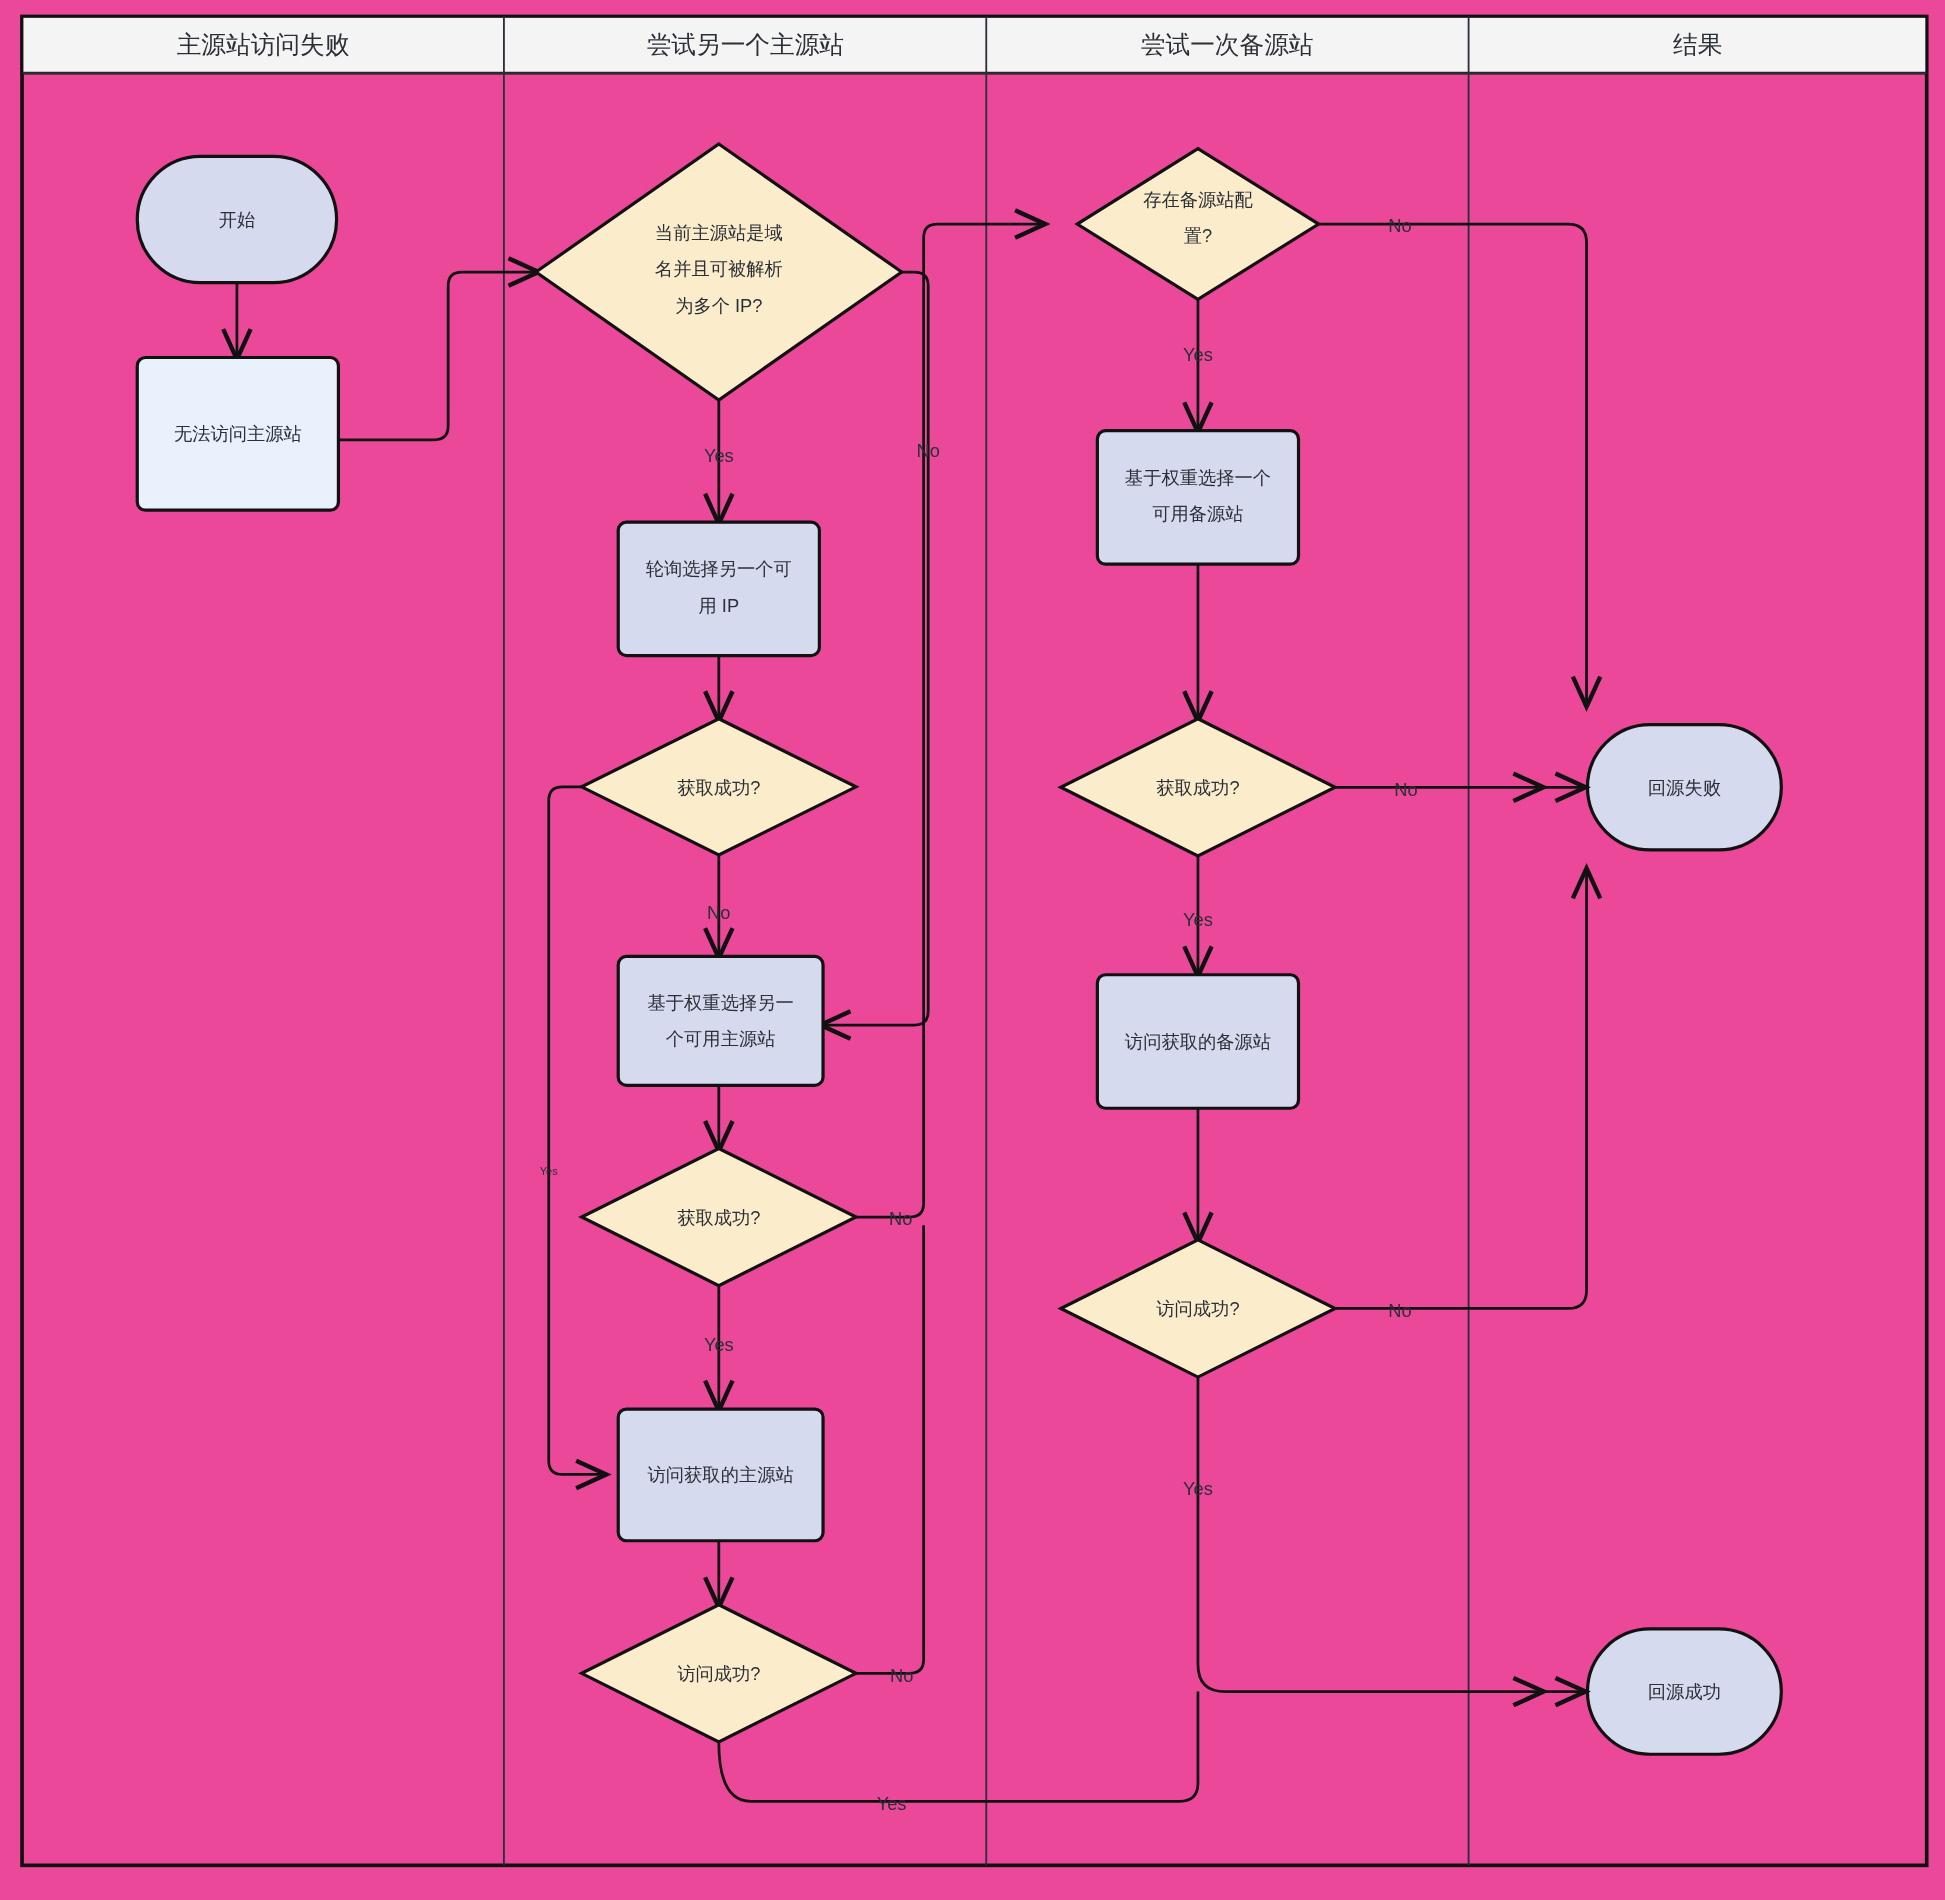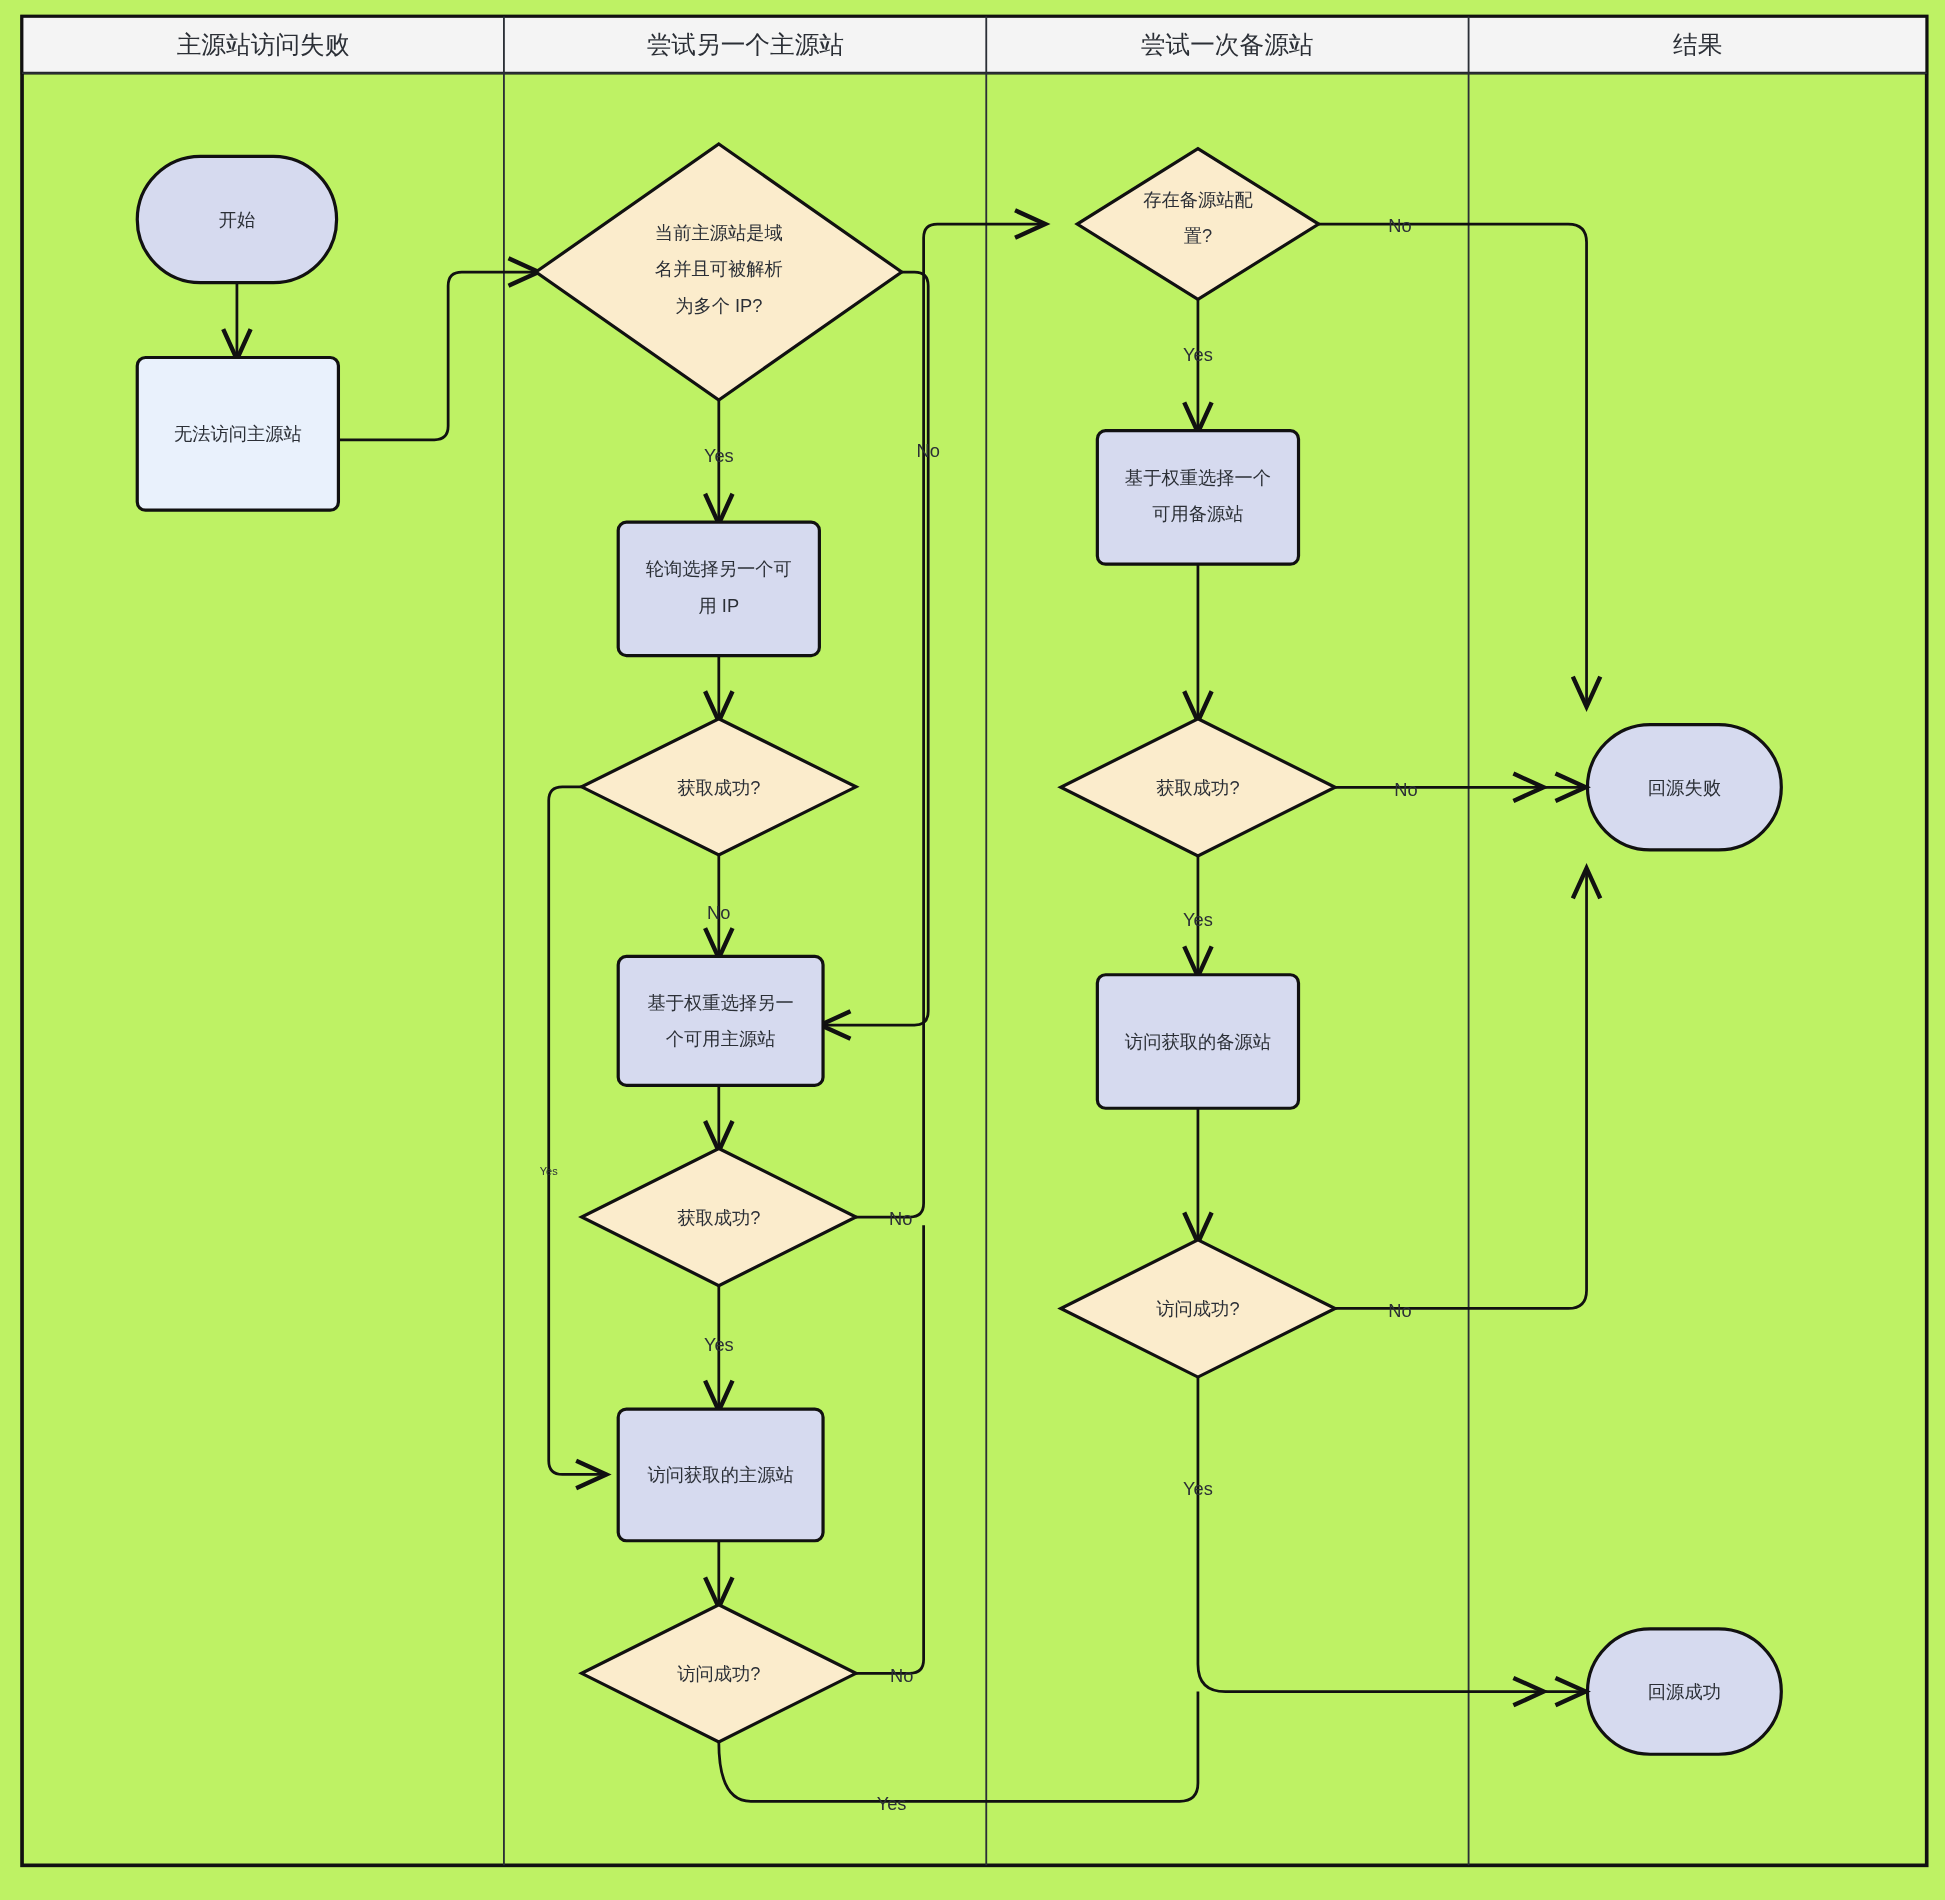--- a/index.html
+++ b/index.html
@@ -1,17 +1,17 @@
 <!DOCTYPE html>
 <html style="font-size:7.3px"><head>
 <meta charset="utf-8">
 <style>
   html,body{margin:0;padding:0;background:#ffffff;}
   body{font-family:"Liberation Sans","DejaVu Sans",sans-serif;}
-  #stage{position:relative;width:1946px;height:1901px;background:#bef264;overflow:hidden;}
+  #stage{position:relative;width:1946px;height:1901px;background:#ec4899;overflow:hidden;}
   svg{display:block;}
   .lane-header-text{font-size:54px;fill:#2b2f36;}
   .node-text{font-size:40px;fill:#2b2f36;}
   .edge-label{font-size:40px;fill:#2b2f36;}
   .edge-label.small{font-size:24px;}
   .lane-fill{fill:#f4f4f4;stroke:#111111;stroke-width:6;}
   .lane-div{stroke:#2b2f36;stroke-width:4;fill:none;}
   .frame{fill:none;stroke:#111111;stroke-width:8;}
   .n-round{fill:#d6daef;stroke:#111111;stroke-width:7;}
   .n-proc{fill:#d6daef;stroke:#111111;stroke-width:7;}

